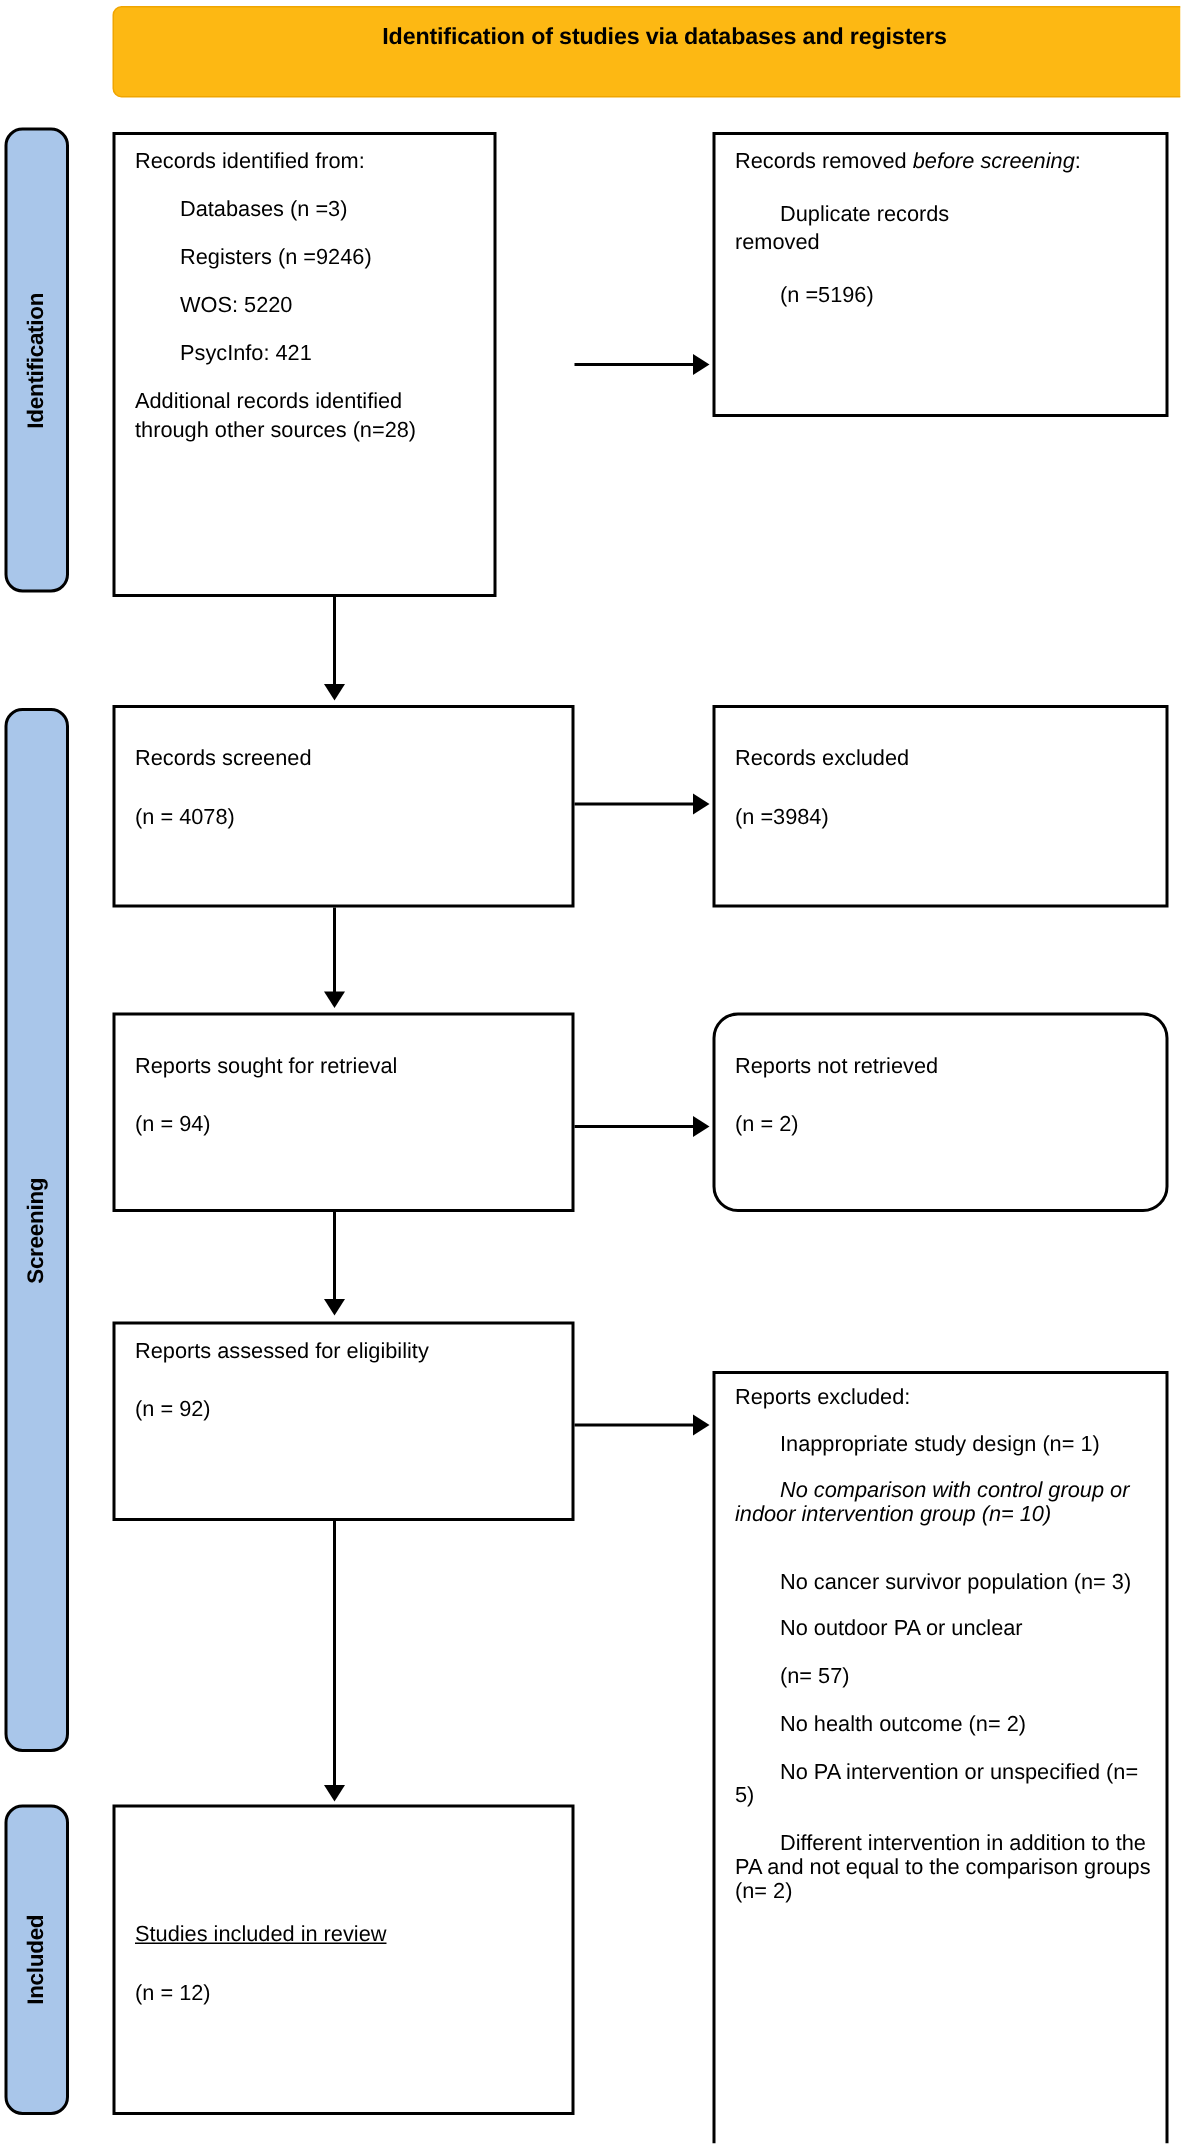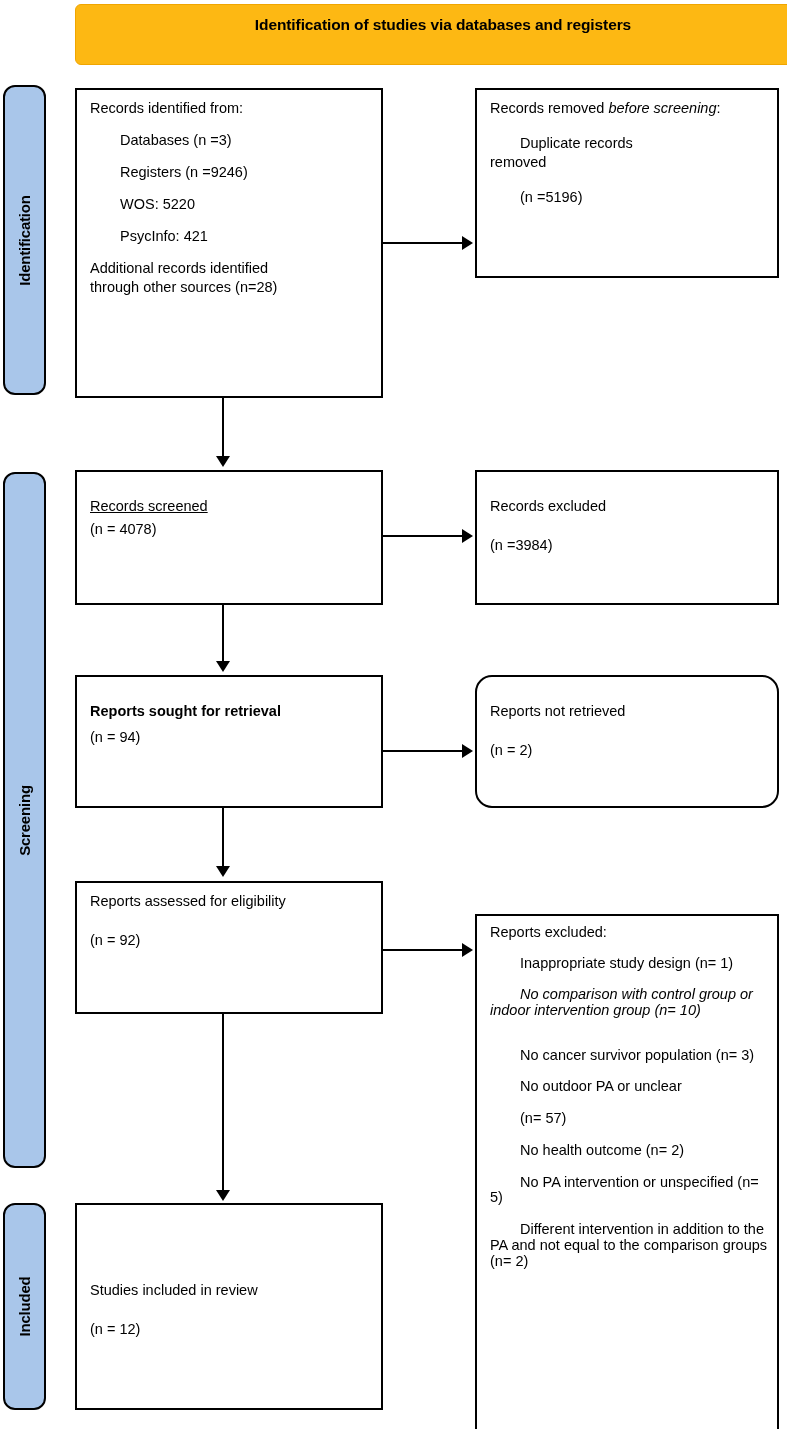--- a/index.html
+++ b/index.html
@@ -129,21 +129,21 @@
   <div class="stage-pill" style="top:85px; height:310px;">
     <span class="stage-label">Identification</span>
   </div>
   <div class="stage-pill" style="top:472px; height:696px;">
     <span class="stage-label">Screening</span>
   </div>
   <div class="stage-pill" style="top:1203px; height:207px;">
     <span class="stage-label">Included</span>
   </div>
 
-  <div class="box" style="left:75px; top:88px; width:308px; height:310px;">
+  <div class="box" style="left:75px; top:88px; width:256px; height:310px;">
     <p>Records identified from:</p>
     <p class="indent">Databases (n =3)</p>
     <p class="indent">Registers (n =9246)</p>
     <p class="indent">WOS: 5220</p>
     <p class="indent">PsycInfo: 421</p>
     <p style="margin-bottom:0;">Additional records identified</p>
     <p style="margin-top:3px;">through other sources (n=28)</p>
   </div>
 
   <div class="box" style="left:475px; top:88px; width:304px; height:190px;">
@@ -153,37 +153,37 @@
     <p class="indent" style="margin-top:19px;">(n =5196)</p>
   </div>
 
   <div class="hline" style="left:383px; top:242px; width:80px;"></div>
   <div class="arrow-right" style="left:462px; top:236px;"></div>
 
   <div class="vline" style="left:222px; top:398px; width:2px; height:60px;"></div>
   <div class="arrow-down" style="left:216px; top:456px;"></div>
 
   <div class="box" style="left:75px; top:470px; width:308px; height:135px;">
-    <p style="margin-top:16px; margin-bottom:7px;text-decoration:underline;">Records screened</p>
+    <p style="margin-top:16px; margin-bottom:23px;">Records screened</p>
     <p>(n = 4078)</p>
   </div>
 
   <div class="box" style="left:475px; top:470px; width:304px; height:135px;">
     <p style="margin-top:16px; margin-bottom:23px;">Records excluded</p>
     <p>(n =3984)</p>
   </div>
 
   <div class="hline" style="left:383px; top:535px; width:80px;"></div>
   <div class="arrow-right" style="left:462px; top:529px;"></div>
 
   <div class="vline" style="left:222px; top:605px; width:2px; height:58px;"></div>
   <div class="arrow-down" style="left:216px; top:661px;"></div>
 
   <div class="box" style="left:75px; top:675px; width:308px; height:133px;">
-    <p style="margin-top:16px; margin-bottom:10px;font-weight:bold;">Reports sought for retrieval</p>
+    <p style="margin-top:16px; margin-bottom:23px;">Reports sought for retrieval</p>
     <p>(n = 94)</p>
   </div>
 
   <div class="box" style="left:475px; top:675px; width:304px; height:133px;border-radius:17px;">
     <p style="margin-top:16px; margin-bottom:23px;">Reports not retrieved</p>
     <p>(n = 2)</p>
   </div>
 
   <div class="hline" style="left:383px; top:750px; width:80px;"></div>
   <div class="arrow-right" style="left:462px; top:744px;"></div>
@@ -208,17 +208,17 @@
     <p class="indent" style="margin-bottom:0;">Different intervention in addition to the PA and not equal to the comparison groups (n= 2)</p>
   </div>
 
   <div class="hline" style="left:383px; top:949px; width:80px;"></div>
   <div class="arrow-right" style="left:462px; top:943px;"></div>
 
   <div class="vline" style="left:222px; top:1014px; width:2px; height:178px;"></div>
   <div class="arrow-down" style="left:216px; top:1190px;"></div>
 
   <div class="box" style="left:75px; top:1203px; width:308px; height:207px;">
-    <p style="margin-top:67px; margin-bottom:23px;">Studies included in review</p>
+    <p style="margin-top:67px; margin-bottom:23px;text-decoration:underline;">Studies included in review</p>
     <p>(n = 12)</p>
   </div>
 
 </div>
 
 </body></html>

